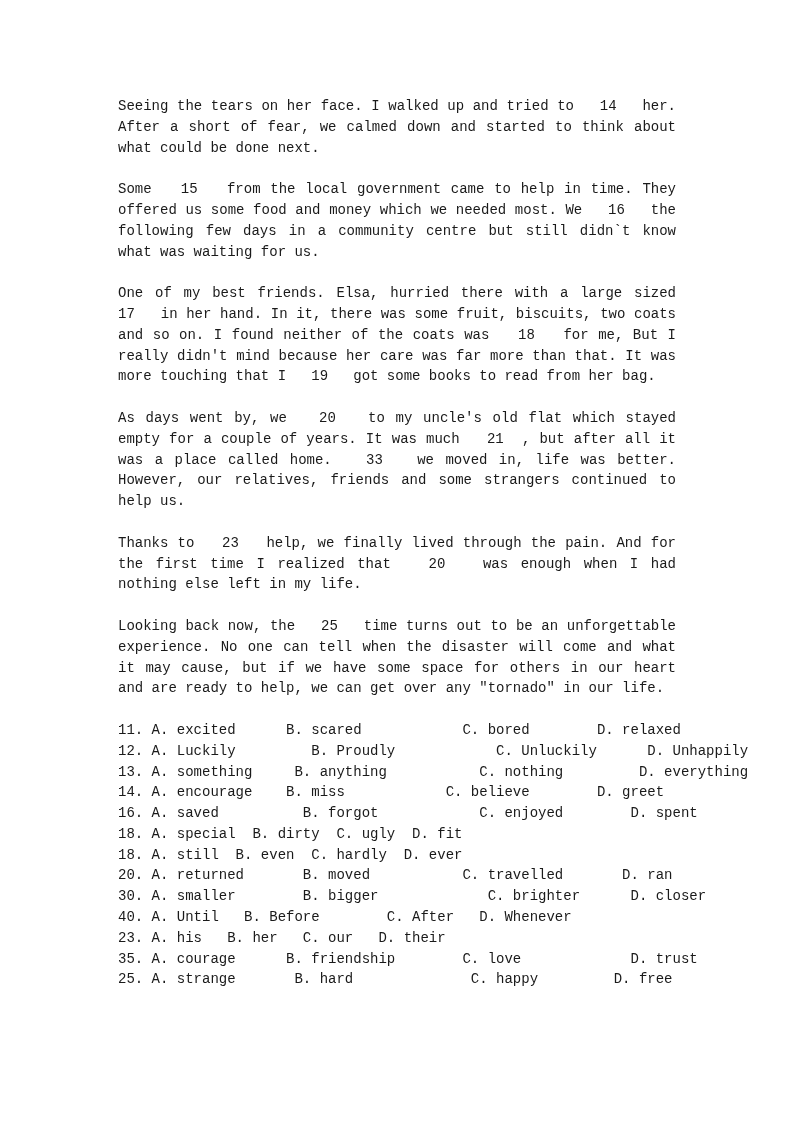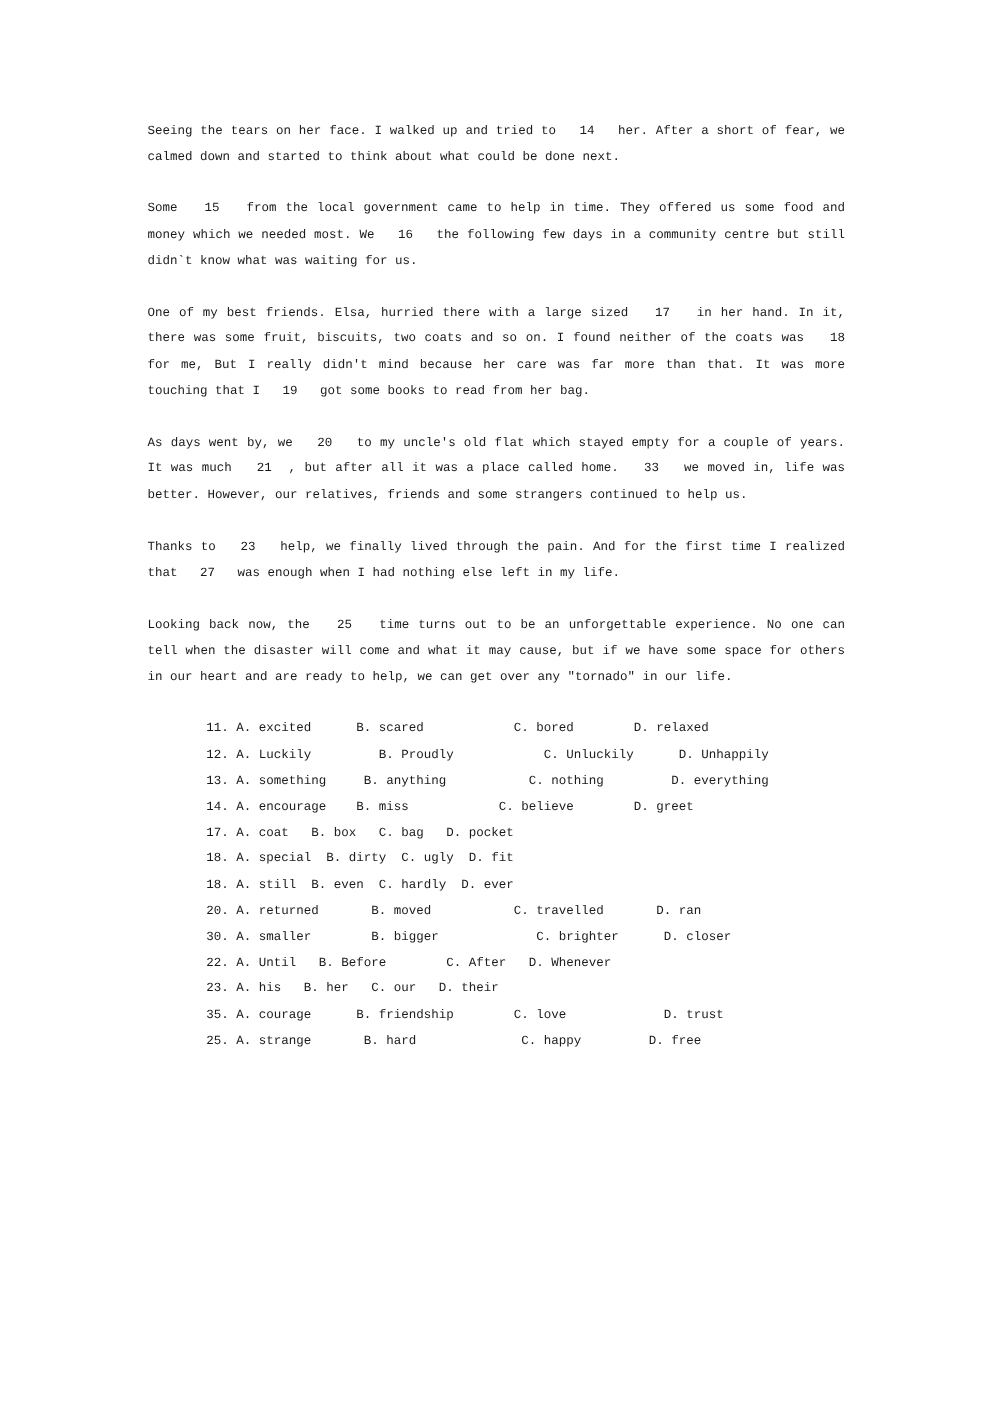--- a/index.html
+++ b/index.html
@@ -14,60 +14,59 @@
     background: #ffffff;
     overflow: hidden;
     font-family: "Liberation Mono", "DejaVu Sans Mono", monospace;
     color: #1a1a1a;
   }
   .content {
     position: absolute;
     left: 118px;
     top: 96px;
     width: 558px;
-    font-size: 10px;
+    font-size: 14px;
     line-height: 20.8px;
   }
   p.para {
     margin: 0 0 20.8px 0;
     text-align: justify;
     white-space: pre-wrap;
   }
   .questions {
     margin-top: 14px;
   }
   .qline {
     white-space: pre;
     line-height: 20.8px;
-    margin-left: 47px;
   }
 </style>
 </head>
 <body>
 
 <div class="page">
   <div class="content">
 
     <p class="para">Seeing the tears on her face. I walked up and tried to   14   her. After a short of fear, we calmed down and started to think about what could be done next.</p>
     <p class="para">Some   15   from the local government came to help in time. They offered us some food and money which we needed most. We   16   the following few days in a community centre but still didn`t know what was waiting for us.</p>
     <p class="para">One of my best friends. Elsa, hurried there with a large sized   17   in her hand. In it, there was some fruit, biscuits, two coats and so on. I found neither of the coats was   18   for me, But I really didn't mind because her care was far more than that. It was more touching that I   19   got some books to read from her bag.</p>
     <p class="para">As days went by, we   20   to my uncle's old flat which stayed empty for a couple of years. It was much   21  , but after all it was a place called home.   33   we moved in, life was better. However, our relatives, friends and some strangers continued to help us.</p>
-    <p class="para">Thanks to   23   help, we finally lived through the pain. And for the first time I realized that   27   was enough when I had nothing else left in my life.</p>
+    <p class="para">Thanks to   23   help, we finally lived through the pain. And for the first time I realized that   20   was enough when I had nothing else left in my life.</p>
     <p class="para">Looking back now, the   25   time turns out to be an unforgettable experience. No one can tell when the disaster will come and what it may cause, but if we have some space for others in our heart and are ready to help, we can get over any "tornado" in our life.</p>
 
     <div class="questions">
       <div class="qline">11. A. excited      B. scared            C. bored        D. relaxed</div>
       <div class="qline">12. A. Luckily         B. Proudly            C. Unluckily      D. Unhappily</div>
       <div class="qline">13. A. something     B. anything           C. nothing         D. everything</div>
       <div class="qline">14. A. encourage    B. miss            C. believe        D. greet</div>
-      <div class="qline">17. A. coat   B. box   C. bag   D. pocket</div>
+      <div class="qline">16. A. saved          B. forgot            C. enjoyed        D. spent</div>
       <div class="qline">18. A. special  B. dirty  C. ugly  D. fit</div>
       <div class="qline">18. A. still  B. even  C. hardly  D. ever</div>
       <div class="qline">20. A. returned       B. moved           C. travelled       D. ran</div>
       <div class="qline">30. A. smaller        B. bigger             C. brighter      D. closer</div>
-      <div class="qline">22. A. Until   B. Before        C. After   D. Whenever</div>
+      <div class="qline">40. A. Until   B. Before        C. After   D. Whenever</div>
       <div class="qline">23. A. his   B. her   C. our   D. their</div>
       <div class="qline">35. A. courage      B. friendship        C. love             D. trust</div>
       <div class="qline">25. A. strange       B. hard              C. happy         D. free</div>
     </div>
 
   </div>
 </div>
 
 </body></html>

